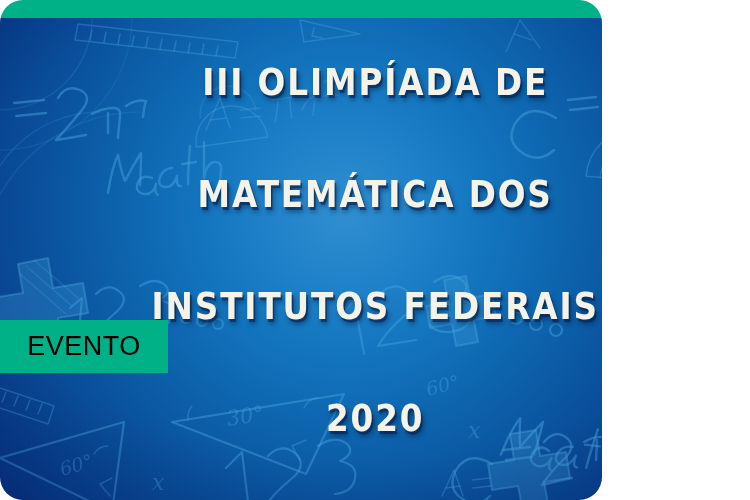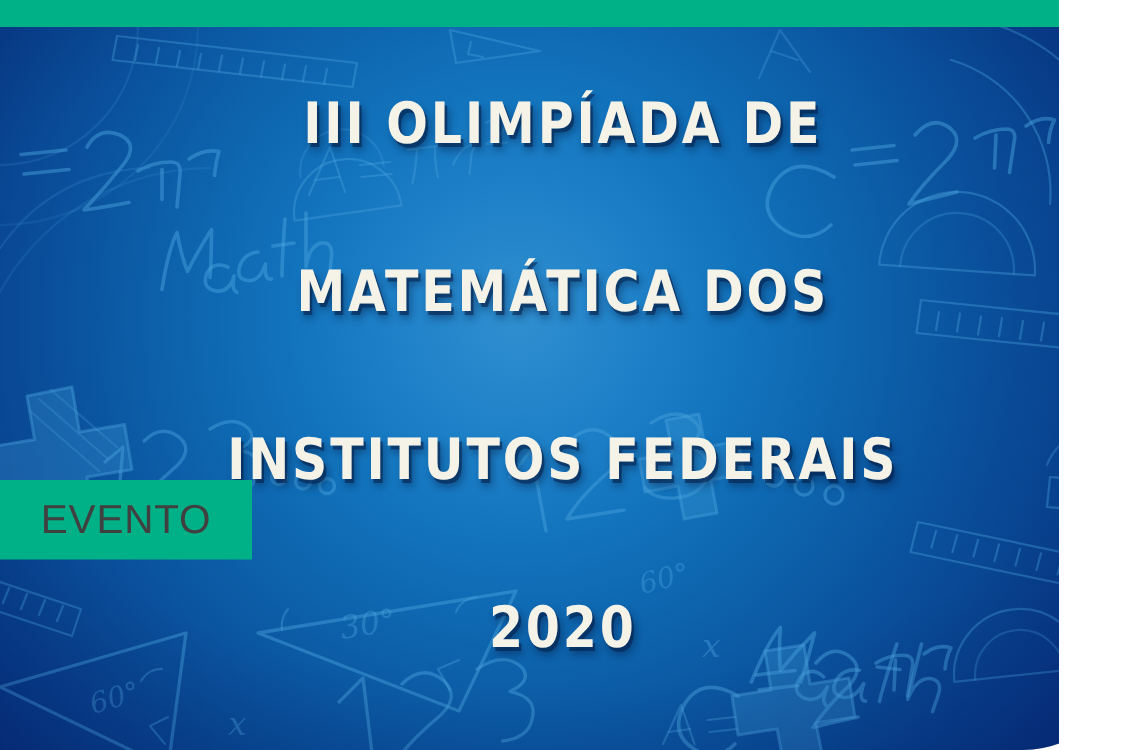--- a/index.html
+++ b/index.html
@@ -7,24 +7,25 @@
     margin: 0;
     padding: 0;
     background: #ffffff;
   }
   body {
     font-family: "Liberation Sans", sans-serif;
   }
 
   .banner {
     position: relative;
-    width: 706px;
+    width: 602px;
     height: 500px;
     overflow: hidden;
     background: #ffffff;
+    border-radius: 23px;
   }
 
   
   .card {
     position: absolute;
     left: 0;
     top: 18px;
     width: 750px;
     height: 482px;
     border-bottom-right-radius: 68px;
@@ -155,21 +156,21 @@
     left: 0;
     top: 320px;
     width: 168px;
     height: 53px;
     background: #00b187;
     display: flex;
     align-items: center;
     justify-content: center;
   }
   .badge-label {
-    color: #404040;
+    color: #000000;
     font-family: "Liberation Sans", sans-serif;
     font-size: 27px;
     font-weight: normal;
     letter-spacing: 0.5px;
     line-height: 1;
   }
 </style>
 </head>
 <body>
 

